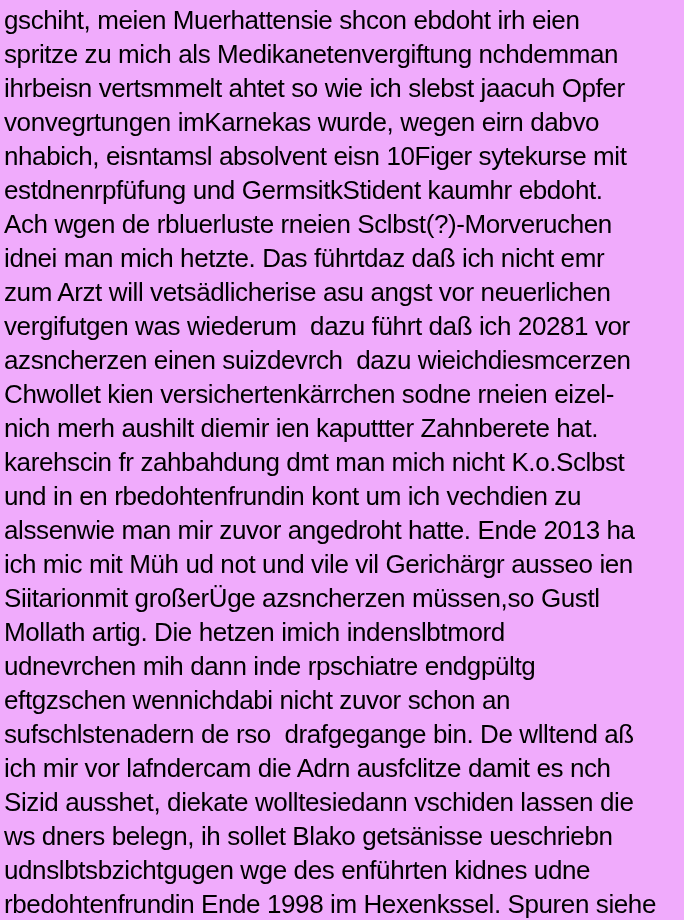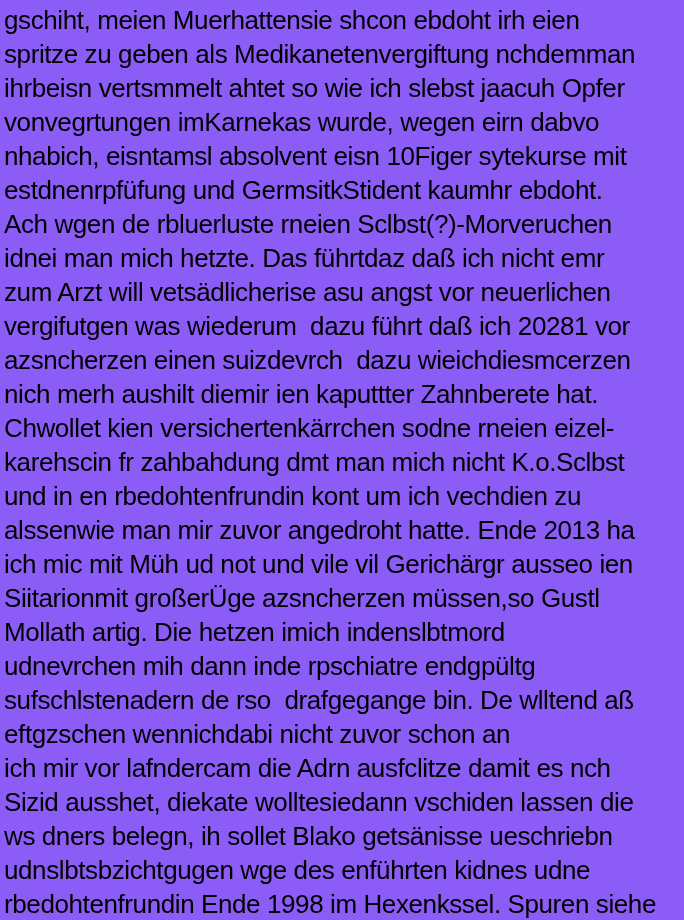--- a/index.html
+++ b/index.html
@@ -11,55 +11,55 @@
     width: 684px;
     height: 920px;
     overflow: hidden;
     font-family: "Liberation Sans", sans-serif;
   }
   .page {
     box-sizing: border-box;
     width: 684px;
     height: 920px;
     padding: 3px 0 0 4px;
-    background: #8b5cf6;
+    background: #f0abfc;
   }
   .text-line {
     font-size: 26px;
     line-height: 34px;
     color: #000000;
     letter-spacing: -0.4px;
     white-space: pre;
     overflow: visible;
   }
 </style>
 </head>
 <body>
 
 <div class="page">
   <div class="text-line">gschiht, meien Muerhattensie shcon ebdoht irh eien</div>
-  <div class="text-line">spritze zu geben als Medikanetenvergiftung nchdemman</div>
+  <div class="text-line">spritze zu mich als Medikanetenvergiftung nchdemman</div>
   <div class="text-line">ihrbeisn vertsmmelt ahtet so wie ich slebst jaacuh Opfer</div>
   <div class="text-line">vonvegrtungen imKarnekas wurde, wegen eirn dabvo</div>
   <div class="text-line">nhabich, eisntamsl absolvent eisn 10Figer sytekurse mit</div>
   <div class="text-line">estdnenrpfüfung und GermsitkStident kaumhr ebdoht.</div>
   <div class="text-line">Ach wgen de rbluerluste rneien Sclbst(?)-Morveruchen</div>
   <div class="text-line">idnei man mich hetzte. Das führtdaz daß ich nicht emr</div>
   <div class="text-line">zum Arzt will vetsädlicherise asu angst vor neuerlichen</div>
   <div class="text-line">vergifutgen was wiederum  dazu führt daß ich 20281 vor</div>
   <div class="text-line">azsncherzen einen suizdevrch  dazu wieichdiesmcerzen</div>
+  <div class="text-line">Chwollet kien versichertenkärrchen sodne rneien eizel-</div>
   <div class="text-line">nich merh aushilt diemir ien kaputtter Zahnberete hat.</div>
-  <div class="text-line">Chwollet kien versichertenkärrchen sodne rneien eizel-</div>
   <div class="text-line">karehscin fr zahbahdung dmt man mich nicht K.o.Sclbst</div>
   <div class="text-line">und in en rbedohtenfrundin kont um ich vechdien zu</div>
   <div class="text-line">alssenwie man mir zuvor angedroht hatte. Ende 2013 ha</div>
   <div class="text-line">ich mic mit Müh ud not und vile vil Gerichärgr ausseo ien</div>
   <div class="text-line">Siitarionmit großerÜge azsncherzen müssen,so Gustl</div>
   <div class="text-line">Mollath artig. Die hetzen imich indenslbtmord</div>
   <div class="text-line">udnevrchen mih dann inde rpschiatre endgpültg</div>
+  <div class="text-line">eftgzschen wennichdabi nicht zuvor schon an</div>
   <div class="text-line">sufschlstenadern de rso  drafgegange bin. De wlltend aß</div>
-  <div class="text-line">eftgzschen wennichdabi nicht zuvor schon an</div>
   <div class="text-line">ich mir vor lafndercam die Adrn ausfclitze damit es nch</div>
   <div class="text-line">Sizid ausshet, diekate wolltesiedann vschiden lassen die</div>
   <div class="text-line">ws dners belegn, ih sollet Blako getsänisse ueschriebn</div>
   <div class="text-line">udnslbtsbzichtgugen wge des enführten kidnes udne</div>
   <div class="text-line">rbedohtenfrundin Ende 1998 im Hexenkssel. Spuren siehe</div>
 </div>
 
 </body></html>

